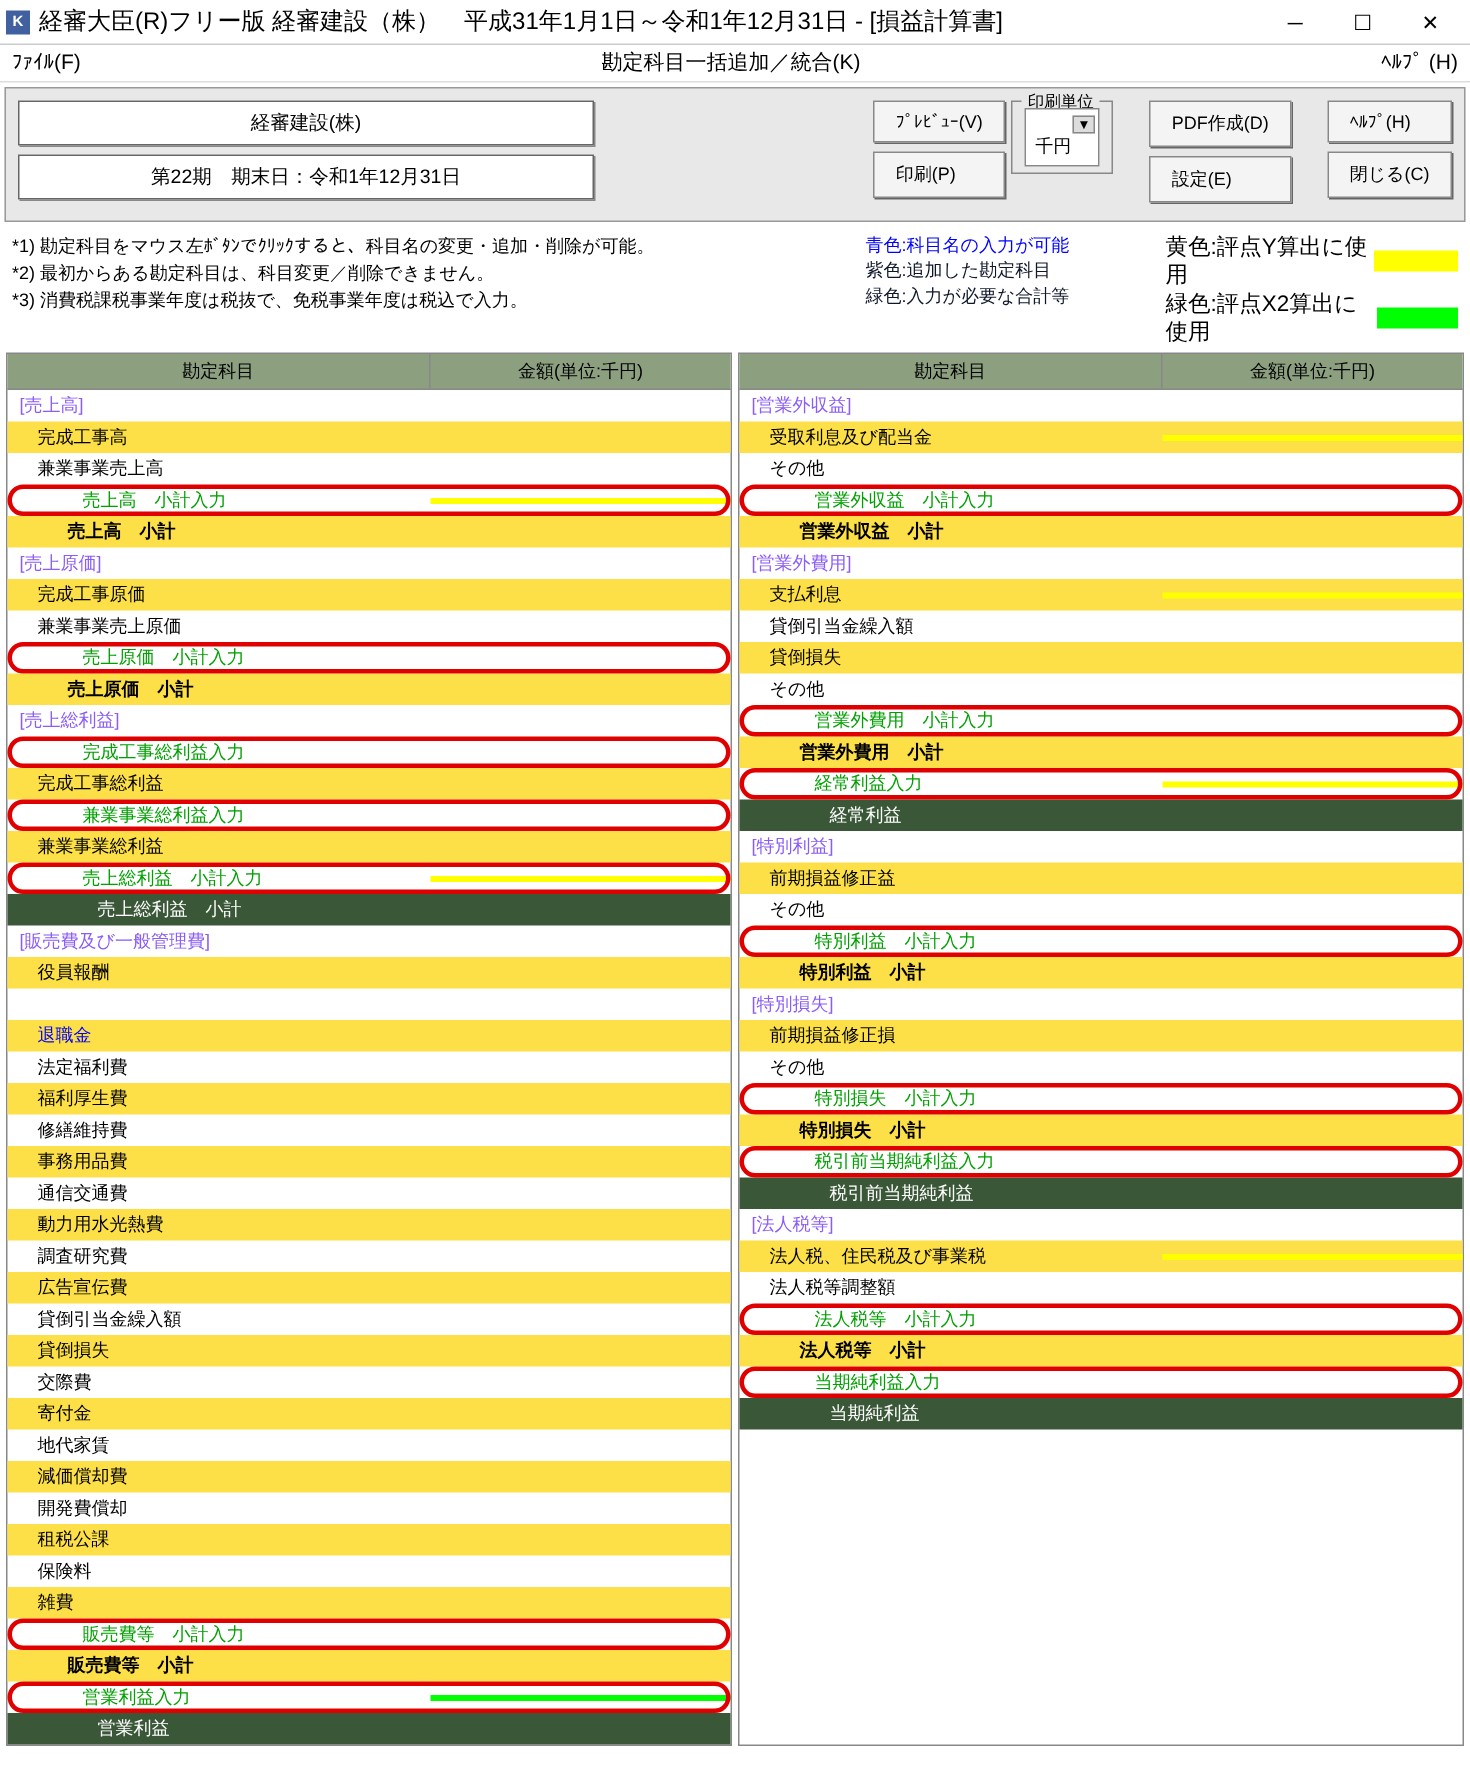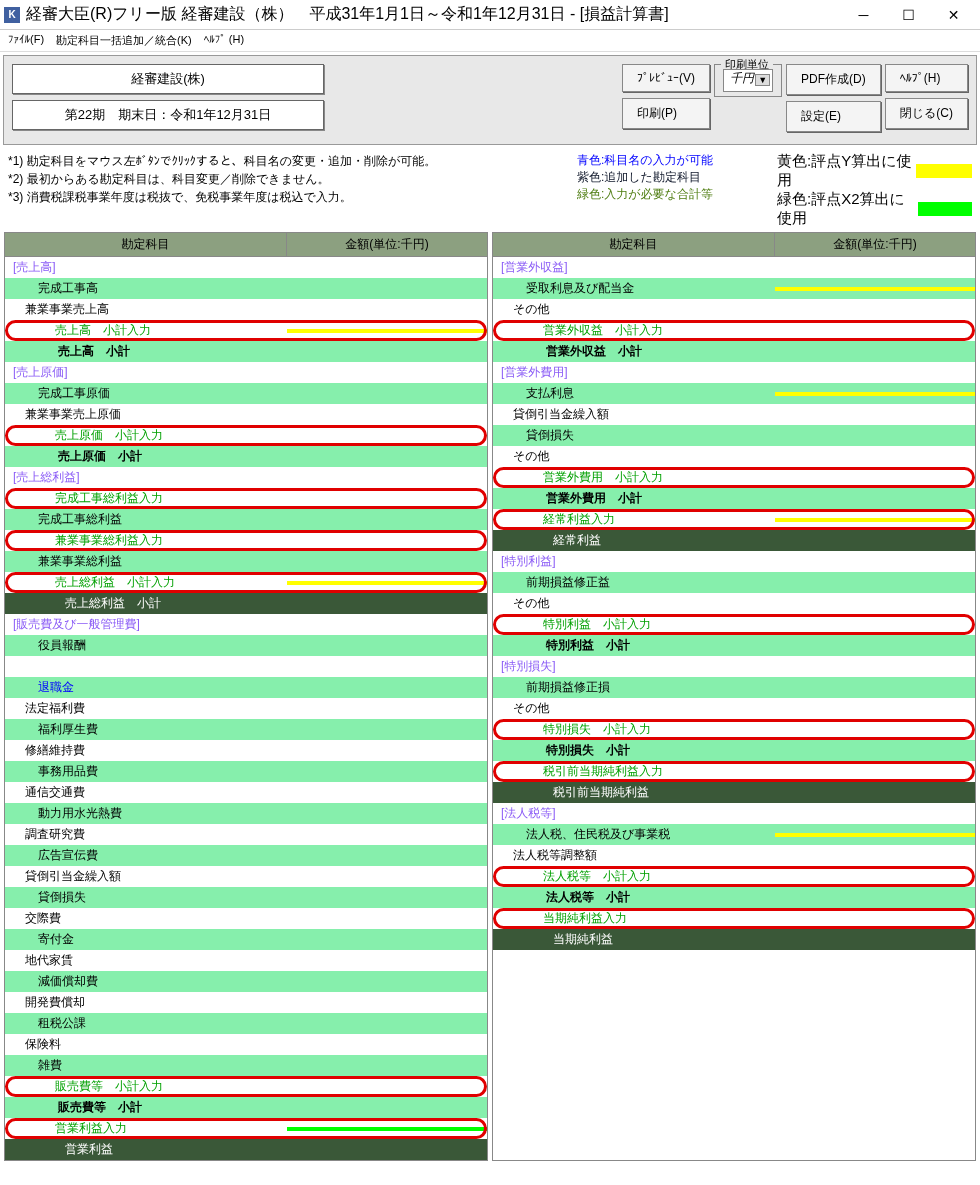--- a/index.html
+++ b/index.html
@@ -4,55 +4,55 @@
 <style>
 * { box-sizing: border-box; margin: 0; padding: 0; }
 body { font-family: "MS PGothic", "Meiryo", sans-serif; font-size: 12px; background: #fff; width: 980px; }
 
 .titlebar { background: #fff; border-bottom: 1px solid #ccc; height: 30px; display: flex; align-items: center; padding: 0 4px; }
 .titlebar .icon { width: 16px; height: 16px; background: #4060a0; color: #fff; font-size: 10px; font-weight: bold; text-align: center; line-height: 16px; margin-right: 6px; }
 .titlebar .title { flex: 1; font-size: 16px; }
 .winbtns { display: flex; gap: 0; }
 .winbtn { width: 45px; height: 28px; text-align: center; line-height: 28px; font-size: 14px; }
 
-.menubar { display: flex; gap: 12px; padding: 3px 8px; border-bottom: 1px solid #ddd; font-size: 11px; }
+.menubar { display: flex; gap: 28px; padding: 3px 8px; border-bottom: 1px solid #ddd; font-size: 14px; justify-content: space-between; }
 
 .toolbar { background: #e8e8e8; padding: 8px; border: 1px solid #999; margin: 3px; display: flex; gap: 8px; }
 .toolbar-left { flex: 0 0 auto; }
-.info-box { background: #fff; border: 1px solid #666; box-shadow: 1px 1px 0 #888; padding: 5px 30px; margin-bottom: 6px; font-size: 13px; text-align: center; width: 312px; }
+.info-box { background: #fff; border: 1px solid #666; box-shadow: 1px 1px 0 #888; padding: 5px 30px; margin-bottom: 6px; font-size: 13px; text-align: center; width: 384px; }
 .toolbar-right { flex: 1; display: flex; justify-content: flex-end; align-items: flex-start; gap: 4px; flex-wrap: wrap; }
 .btn { background: #f4f4f4; border: 1px solid #888; box-shadow: 1px 1px 0 #666; padding: 6px 14px; font-size: 12px; cursor: pointer; white-space: nowrap; }
-.btn-col { display: flex; flex-direction: column; gap: 6px; }
+.btn-col { display: flex; flex-direction: column; gap: 6px; margin-left: 20px; }
 .unit-group { border: 1px solid #888; padding: 4px 8px; position: relative; }
 .unit-group .legend { position: absolute; top: -8px; left: 6px; background: #e8e8e8; padding: 0 4px; font-size: 11px; }
-.unit-select { border: 1px solid #888; padding: 0 18px 4px 6px; background: #fff; position: relative; display: inline-block; font-style: italic; }
+.unit-select { border: 1px solid #888; padding: 16px 18px 4px 6px; background: #fff; position: relative; display: inline-block; }
 .unit-select::after { content: "▼"; position: absolute; right: 2px; top: 4px; font-size: 9px; background: #ddd; padding: 0 2px; border: 1px solid #888; }
 
 .notes { padding: 4px 8px; font-size: 12px; display: flex; }
 .notes-left { flex: 1; }
 .notes-left div { margin: 1px 0; }
 .notes-mid { width: 200px; }
 .notes-right { width: 195px; }
 .legend-row { display: flex; align-items: center; gap: 0; font-size: 15px; justify-content: flex-end; }
 .swatch { width: 60px; height: 14px; display: inline-block; }
 .sw-yellow { background: #ffff00; }
 .sw-green { background: #00ff00; }
 .c-blue { color: #0000ff; }
 .c-purple { color: #0f172a; }
-.c-green { color: #4d7c0f; }
+.c-green { color: #0f172a; }
 
 .cols { display: flex; gap: 4px; padding: 0 4px; }
 .col { flex: 1; border: 1px solid #888; }
 .thead { display: flex; background: #8ca080; border-bottom: 1px solid #888; }
 .th { padding: 3px 4px; font-size: 12px; text-align: center; font-weight: normal; }
 .th-name { flex: 1; border-right: 1px solid #888; }
 .th-amt { width: 200px; }
 
 .row { display: flex; border-bottom: 0; font-size: 12px; min-height: 21px; align-items: center; }
-.row.alt { background: #86efac; padding-left: 13px; }
+.row.alt { background: #fde047; }
 .cell-name { flex: 1; padding: 2px 4px 2px 8px; }
 .cell-amt { width: 200px; padding: 2px 4px; }
 .indent1 { padding-left: 20px; }
 .indent2 { padding-left: 40px; }
 .section-h { color: #8b5cf6; }
 .bold { font-weight: bold; }
 .subtotal-dark { background: #3a5838 !important; color: #fff; font-weight: normal; }
 .subtotal-dark .cell-name { padding-left: 60px; }
 .hl { position: relative; }
 .hl::before { content: ""; position: absolute; inset: 0; border: 3px solid #e00000; border-radius: 12px; pointer-events: none; z-index: 5; }

